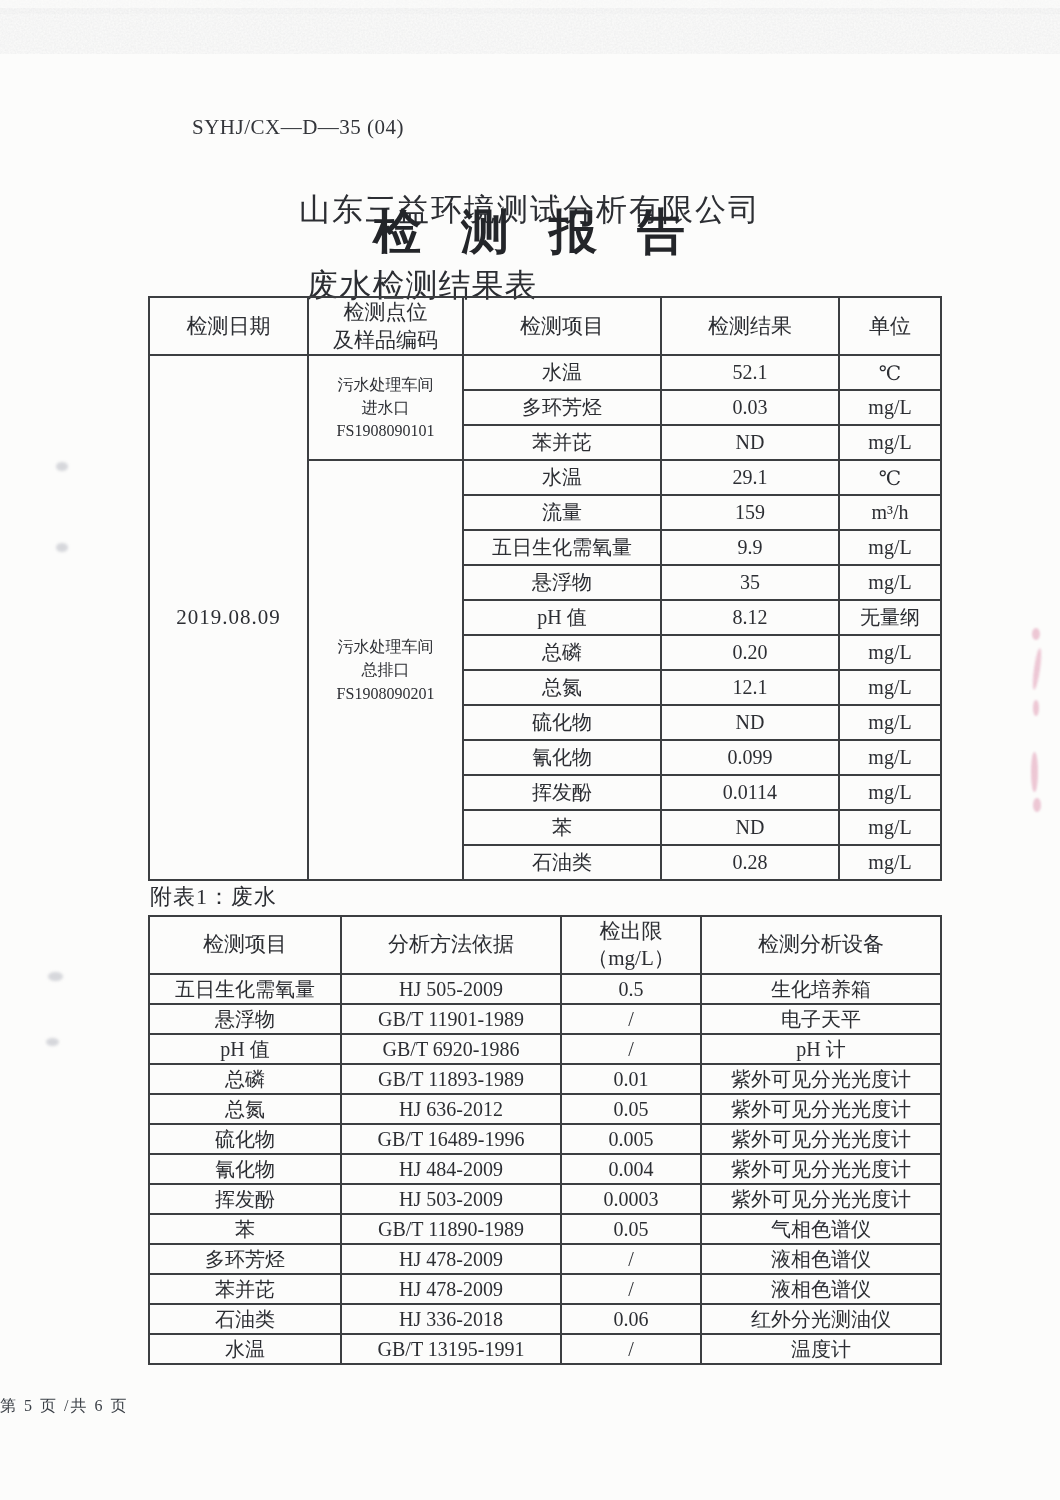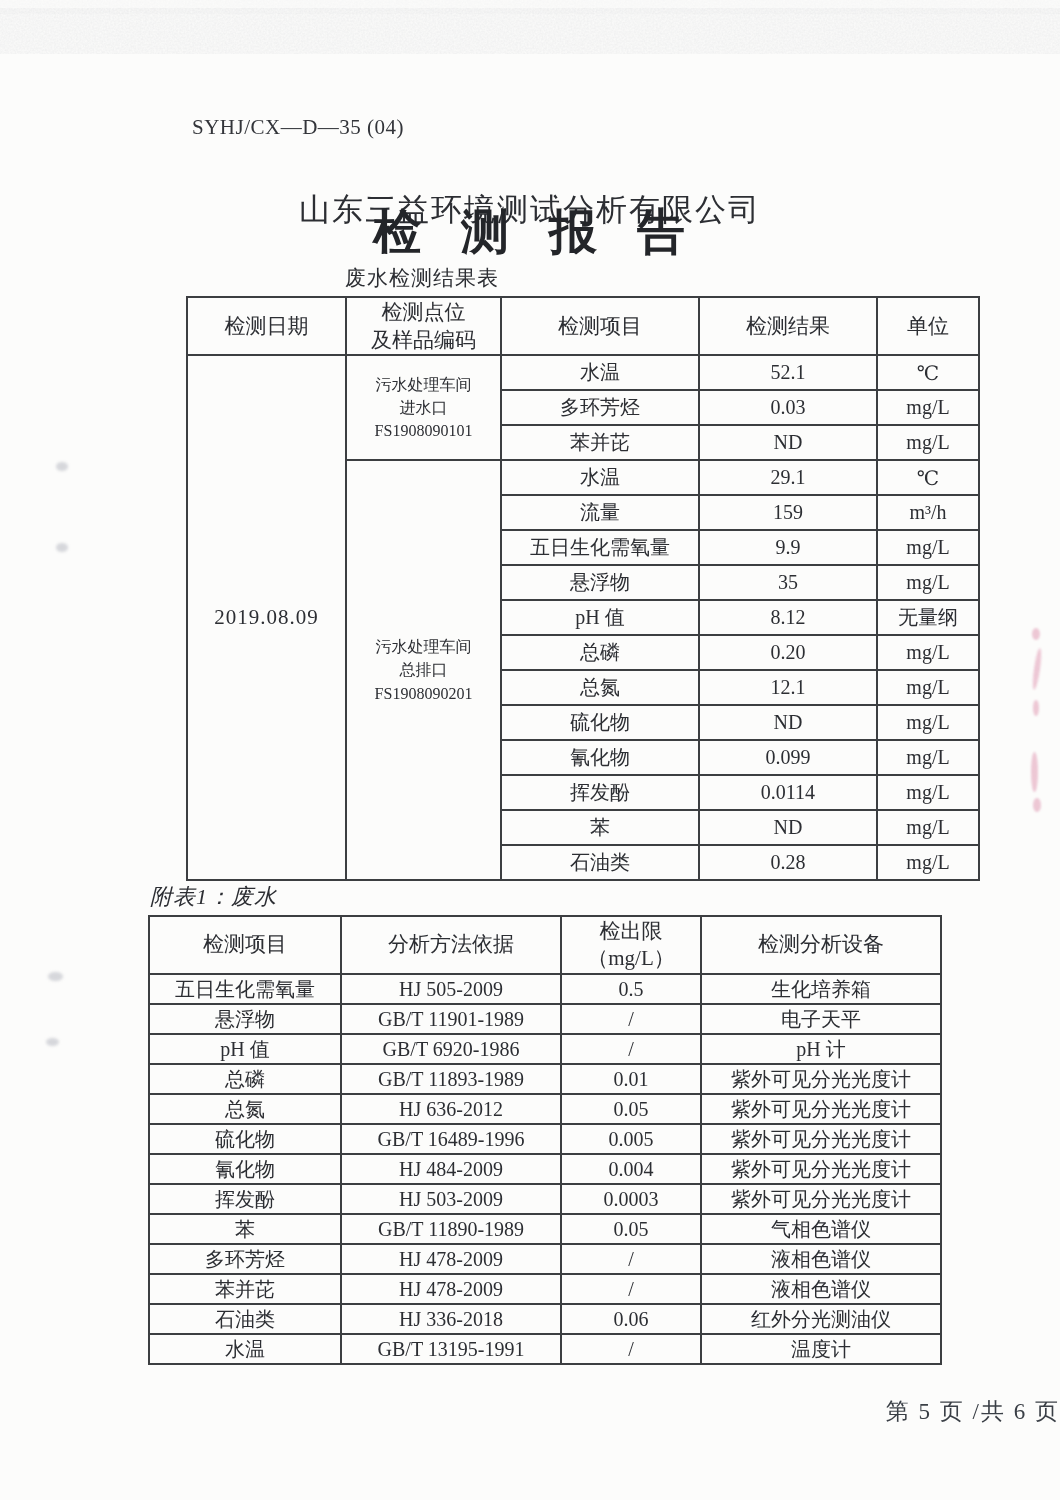--- a/index.html
+++ b/index.html
@@ -25,45 +25,45 @@
     position:absolute; top:156px; left:0; width:1060px;
     text-align:center; font-size:31px; letter-spacing:2px; color:#2c2e33;margin-top:33px;
   }
   .report-title {
     position:absolute; top:200px; left:0; width:1060px;
     text-align:center; font-size:48px; font-weight:bold; color:#232529;
     letter-spacing:14px; white-space:pre;padding-left:12px;
   }
   .subtitle {
     position:absolute; top:264px; left:0; width:844px;
-    text-align:center; font-size:21px; letter-spacing:1px; color:#2c2e33;
+    text-align:center; font-size:32px; letter-spacing:1px; color:#2c2e33;
   }
 
   table { border-collapse:collapse; table-layout:fixed; position:absolute; left:148px; width:792px; background:transparent; }
   th, td {
     border:2px solid #3c3e41; text-align:center; vertical-align:middle;
     font-weight:normal; white-space:pre-line; color:#2c2e33; overflow:hidden;
   }
-  #results-table { top:296px;margin-left:38px; }
+  #results-table { top:296px; }
   #results-table th { height:57px; font-size:21px; }
   #results-table td { height:35px; font-size:20px; }
   #results-table td.loc { font-size:16px; line-height:1.45; }
   #results-table td.date-cell { font-size:21px; letter-spacing:1px;border-radius:26px; }
 
   .appendix-label {
     position:absolute; top:882px; left:150px;
-    font-size:22px; letter-spacing:1px; color:#2c2e33;font-style:italic;
+    font-size:22px; letter-spacing:1px; color:#2c2e33;
   }
   #appendix-table { top:915px; }
   #appendix-table th { height:58px; font-size:21px; line-height:1.3; }
   #appendix-table td { height:30px; font-size:20px; }
 
   .page-footer {
     position:absolute; top:1396px; left:0; width:1060px;
-    text-align:right; font-size:23px; color:#3a3f46; letter-spacing:2px; white-space:pre;
+    text-align:left; font-size:16px; color:#3a3f46; letter-spacing:2px; white-space:pre;
   }
 
   
   .mark { position:absolute; border-radius:50%; pointer-events:none; }
   .mark-gray { background:rgba(125,130,145,.30); filter:blur(1.5px); }
   .mark-pink { background:rgba(215,120,155,.40); filter:blur(1px); }
 </style>
 </head>
 <body>
 

